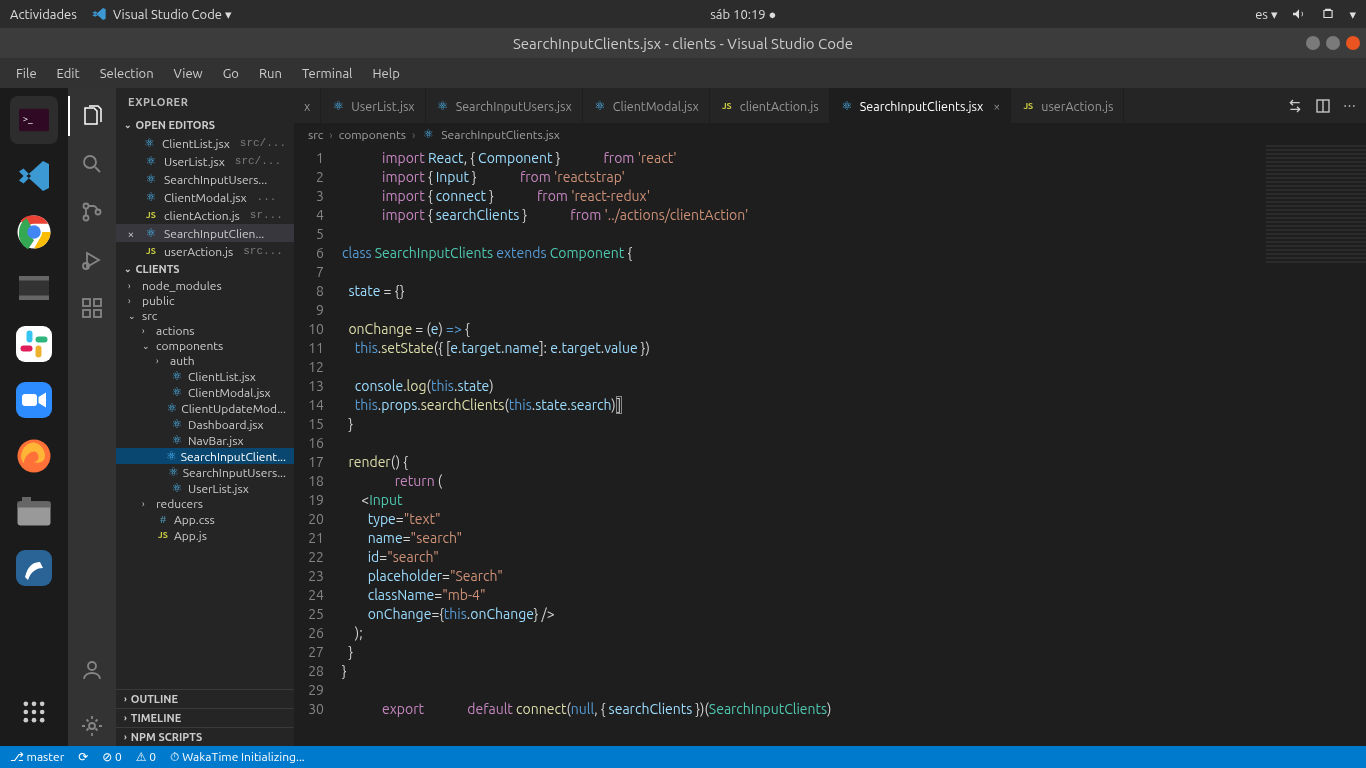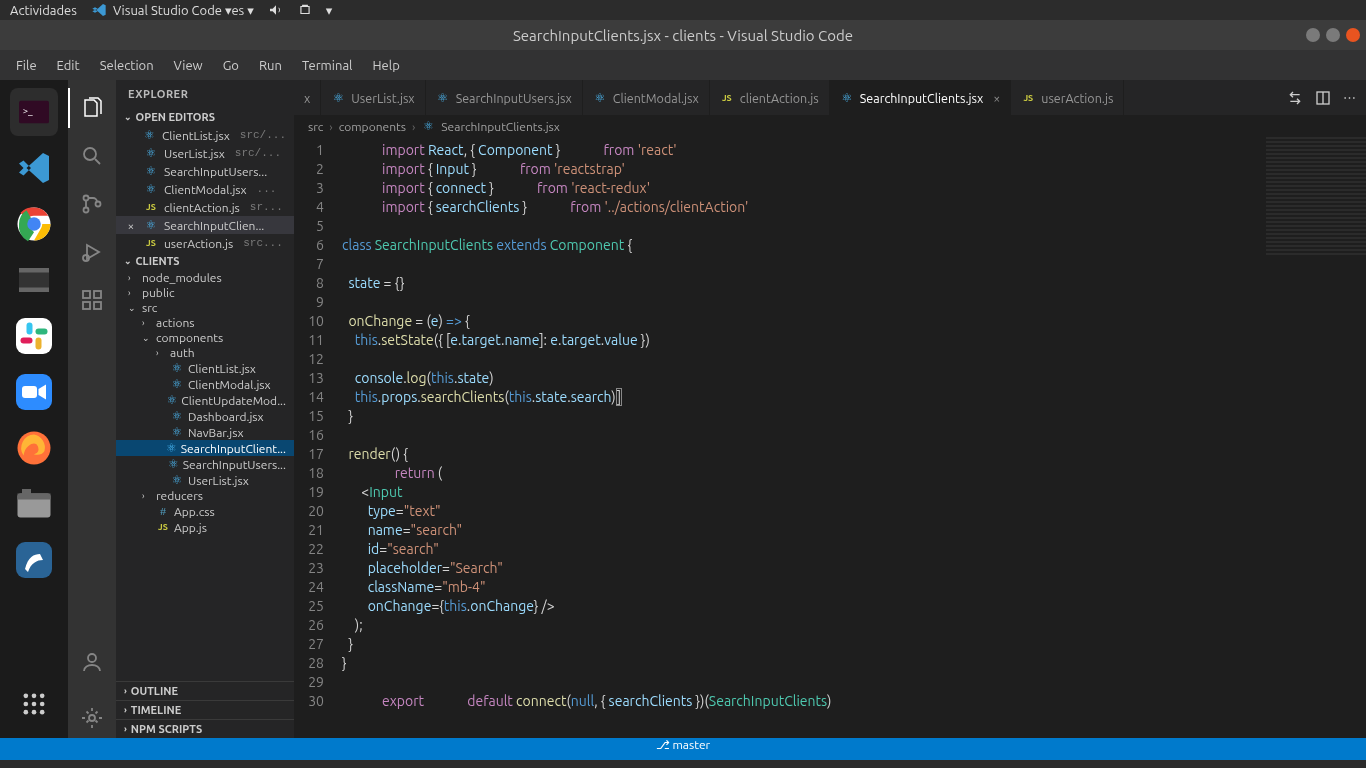--- a/index.html
+++ b/index.html
@@ -1,19 +1,19 @@
 <!DOCTYPE html>
 <html><head>
 <meta charset="utf-8">
 <style>
 * { margin: 0; padding: 0; box-sizing: border-box; font-family: "Ubuntu", "Segoe UI", sans-serif; }
 body { background: #2b2b2b; width: 1366px; height: 768px; overflow: hidden; color: #ccc; font-size: 13px; }
 
 
-.gnome-bar { height: 20px; background: #2c2c2c; display: flex; align-items: center; padding: 0 10px; color: #ddd; font-size: 13px; }
+.gnome-bar { height: 28px; background: #2c2c2c; display: flex; align-items: center; padding: 0 10px; color: #ddd; font-size: 13px; }
 .gnome-bar .left { display: flex; align-items: center; gap: 14px; }
 .gnome-bar .center { flex: 1; text-align: center; }
 .gnome-bar .right { display: flex; align-items: center; gap: 14px; }
 .gnome-bar .vscode-badge { display:flex; align-items:center; gap:6px; }
 .gnome-bar svg { fill: #ddd; }
 
 
 .title-bar { height: 30px; background: #3c3c3c; display:flex; align-items:center; justify-content:center; color:#ccc; font-size:15px; position:relative; }
 .title-bar .win-controls { position:absolute; right:6px; display:flex; gap:6px; align-items:center; }
 .win-btn { width:14px; height:14px; border-radius:50%; }
@@ -76,38 +76,39 @@
 .minimap-content { position:absolute; top:0; right:0; width:100px; height:120px; opacity:0.35; background:linear-gradient(#444 0 2px, transparent 2px 4px) 0 0/100% 4px; }
 
 .sc-k { color:#c586c0;margin-left:40px; } 
 .sc-b { color:#569cd6; } 
 .sc-t { color:#4ec9b0; } 
 .sc-s { color:#ce9178; } 
 .sc-f { color:#dcdcaa; } 
 .sc-v { color:#9cdcfe; }
 
 
-.status-bar { height:22px; background:#007acc; display:flex; align-items:center; padding:0 10px; font-size:12px; color:#fff; gap:14px;flex-direction:column; }
+.status-bar { height:22px; background:#007acc; display:flex; align-items:center; padding:0 10px; font-size:12px; color:#fff; gap:14px; }
 .status-bar .right { margin-left:auto; display:flex; gap:14px; align-items:center; }
 
 .collapsed-section { border-top:1px solid #3a3a3a; }
 </style>
 </head>
 <body>
 
 <div class="gnome-bar">
   <div class="left">
     <span>Actividades</span>
     <span class="vscode-badge">
       <svg width="16" height="16" viewBox="0 0 24 24">
           <path fill="#3c99d4" d="M18 3l4 2v14l-4 2-10-9 10-9zM6 8l-4 2 4 2 4-2-4-2zm0 8l-4-2 4-2 4 2-4 2z"></path>
         </svg>
       <span>Visual Studio Code ▾</span>
     </span>
   </div>
+  <div class="center">sáb 10:19 ●</div>
   <div class="right">
     <span>es ▾</span>
     <svg width="16" height="16" viewBox="0 0 24 24">
         <path fill="#ddd" d="M3 10v4h4l5 5V5l-5 5H3zm13-2a5 5 0 010 8v-2a3 3 0 000-4V8z"></path>
       </svg>
     <svg width="14" height="16" viewBox="0 0 24 24">
         <path fill="#ddd" d="M7 3h10v2h3v14H4V5h3V3zm-1 4v10h12V7H6z"></path>
       </svg>
     <span>▾</span>
   </div>

